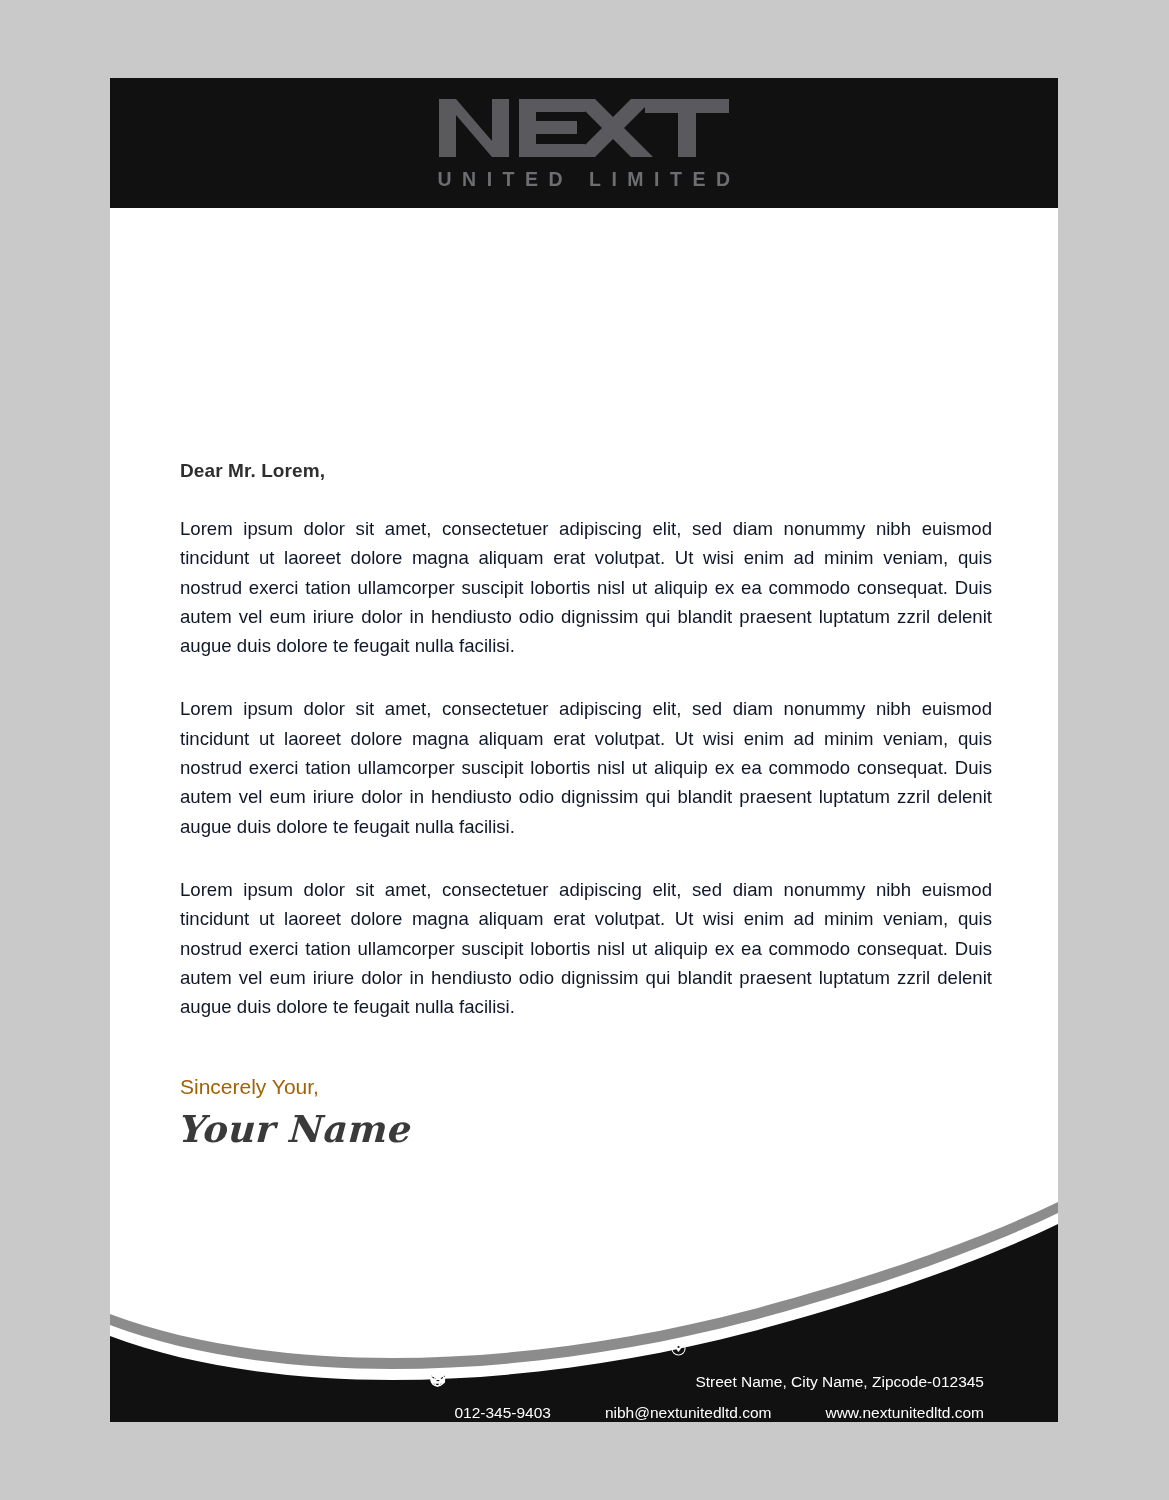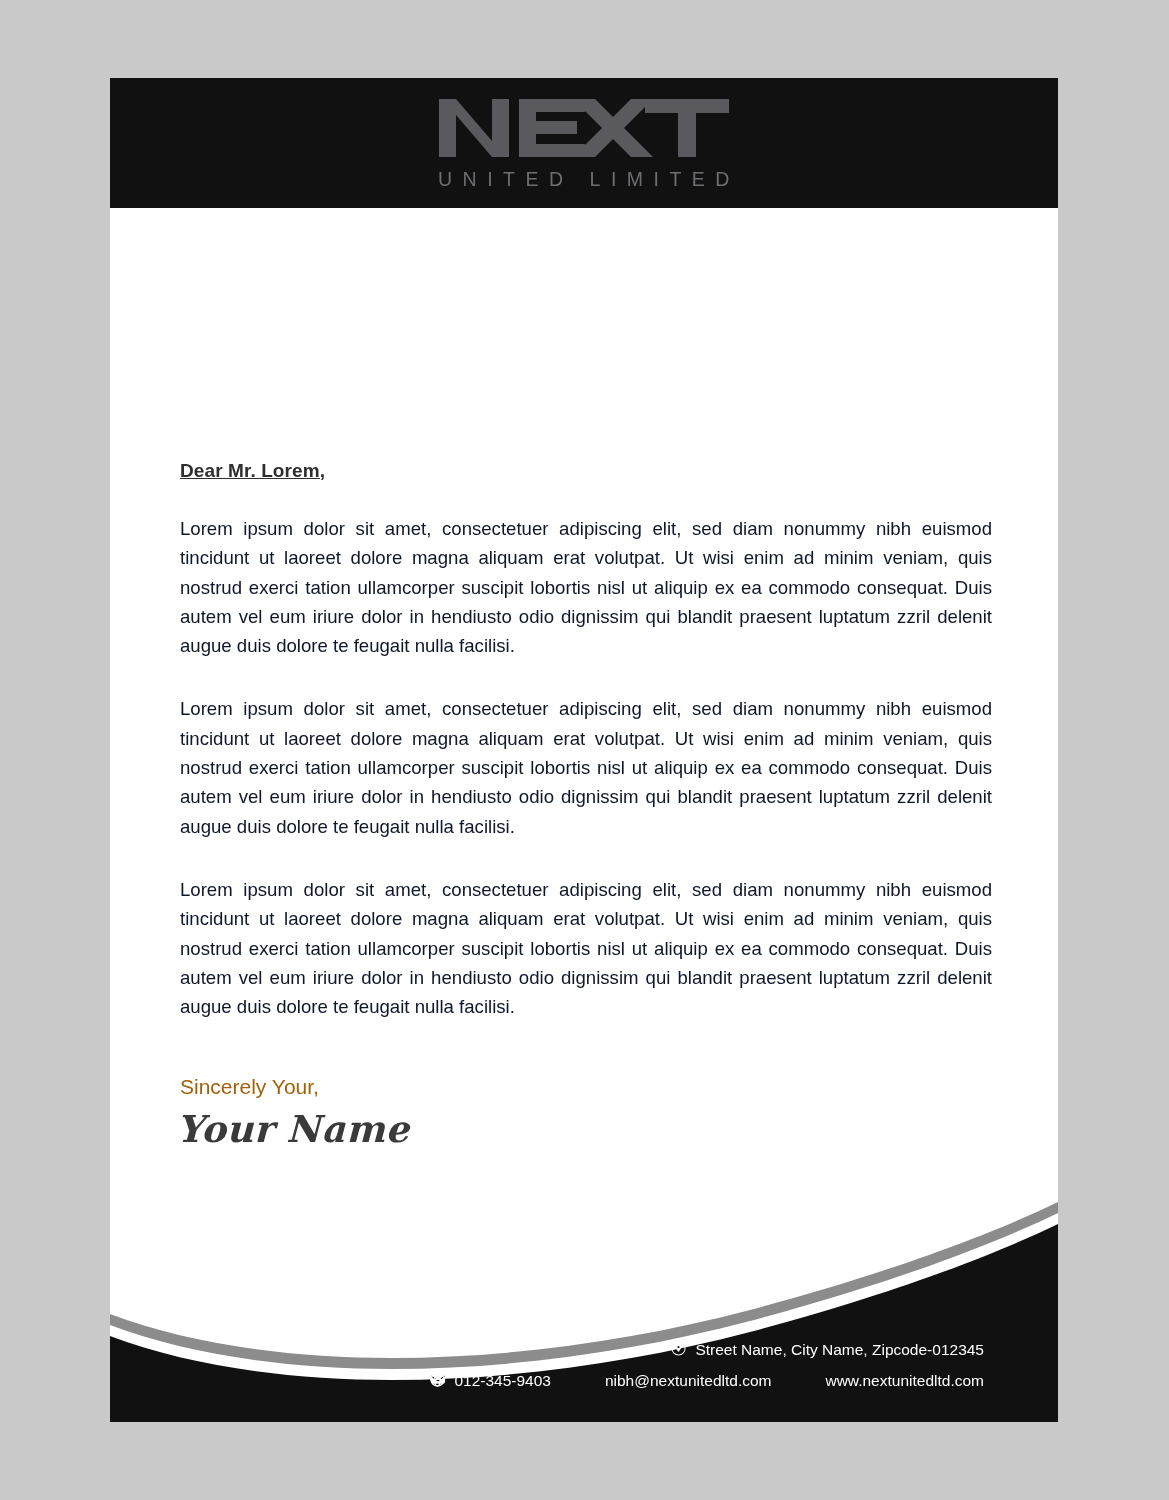--- a/index.html
+++ b/index.html
@@ -50,39 +50,38 @@
     width: 290px;
     height: 62px;
     margin-top: 2px;
   }
   .logo-mark svg { display: block; }
   .logo-sub {
     margin-top: 9px;
     font-size: 19.5px;
     letter-spacing: 10.5px;
     color: #6d6e72;
-    font-weight: 400;
+    font-weight: 700;
     text-indent: 10px;
     font-family: "Liberation Sans", sans-serif;
   }
 
   
   .letter {
     position: absolute;
     left: 70px;
     top: 382px;
     width: 812px;
   }
   .salutation {
     font-size: 19px;
     font-weight: bold;
     color: #2e2e2e;
     margin: 0 0 32px 0;
     letter-spacing: .1px;
-    text-decoration: underline;
   }
   .para {
     font-size: 18.6px;
     line-height: 29.3px;
     color: #0f172a;
     text-align: justify;
     margin: 0 0 34px 0;
     font-family: "Liberation Sans", sans-serif;
   }
   .para:last-of-type { margin-bottom: 0; }
@@ -139,20 +138,21 @@
     top: 9px;
   }
   .contact-row.bottom {
     right: 74px;
     top: 40px;
   }
   .contact-item {
     display: flex;
     align-items: center;
     margin-left: 30px;
+    margin-top: 32px;
   }
   .contact-item:first-child { margin-left: 0; }
   .contact-item .ico {
     display: inline-flex;
     align-items: center;
     justify-content: center;
     width: 17px;
     height: 17px;
     margin-right: 7px;
     flex: 0 0 auto;

